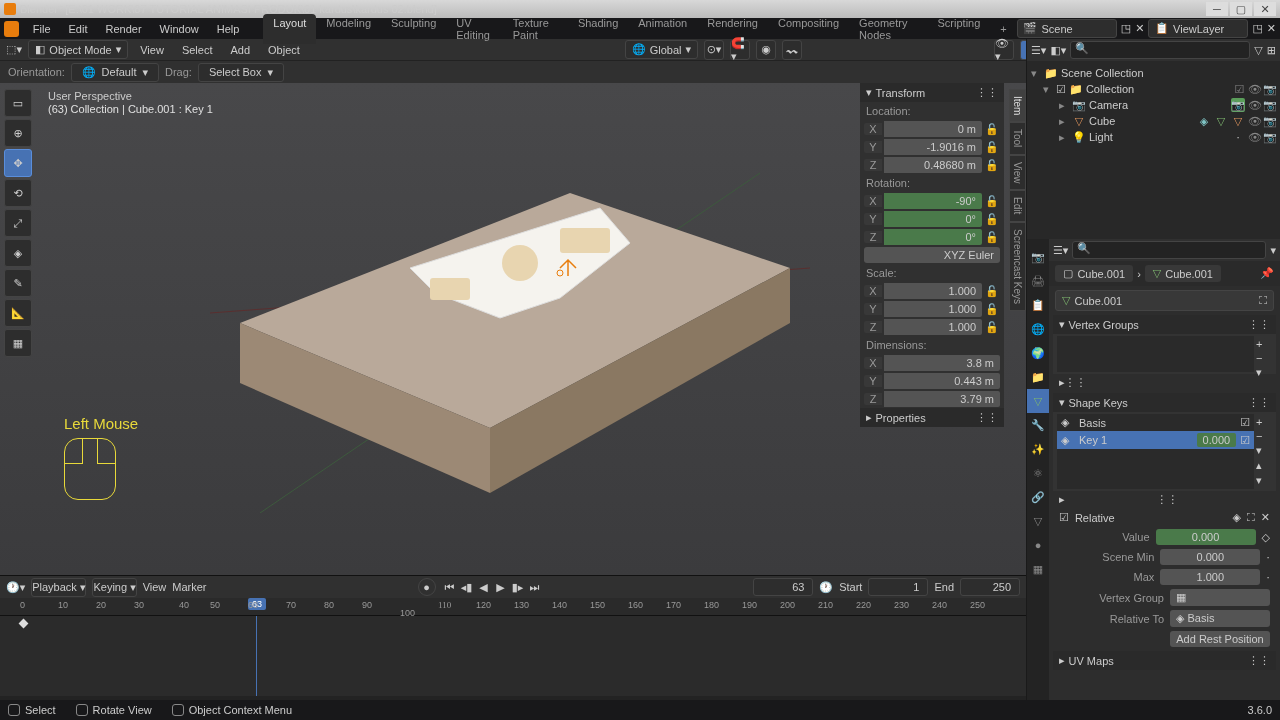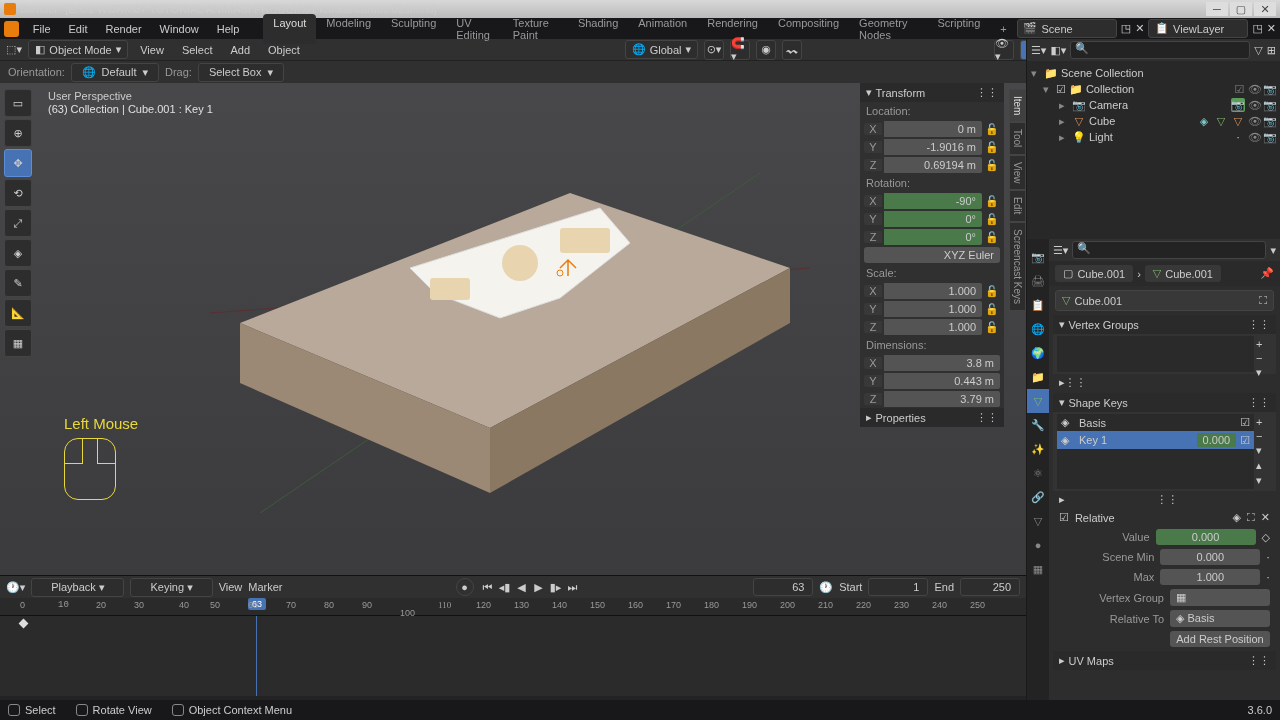--- a/index.html
+++ b/index.html
@@ -81,21 +81,21 @@
 .props .skrow{display:flex;align-items:center;padding:2px 4px;gap:4px}
 .props .skrow .ic{width:14px}
 .props .skrow.sel{background:#4772b3}
 .props .skrow .val{margin-left:auto;background:#4a7a4a;padding:1px 6px;border-radius:2px}
 .props .field{display:flex;align-items:center;padding:2px 6px;gap:6px}
 .props .field .fl{flex:1;text-align:right;color:#999}
 .props .field .fv{width:100px;background:#545454;border-radius:3px;padding:2px 6px;text-align:center}
 .props .field .fv.green{background:#4a7a4a}
 .timeline{position:absolute;left:0;right:254px;bottom:20px;height:125px;background:#232323;border-top:1px solid #111}
 .timeline .thdr{height:22px;background:#303030;display:flex;align-items:center;padding:0 6px;gap:6px}
-.timeline .thdr .dd{background:#2d2d2d;border:1px solid #444;border-radius:3px;padding:2px 19px}
+.timeline .thdr .dd{background:#2d2d2d;border:1px solid #444;border-radius:3px;padding:2px 0}
 .timeline .thdr .playback{display:flex;gap:1px;margin:0 auto}
 .timeline .thdr .pb{width:16px;height:16px;display:flex;align-items:center;justify-content:center}
 .timeline .thdr .frame{background:#2d2d2d;border:1px solid #444;border-radius:3px;padding:2px 8px;width:60px;text-align:right}
 .timeline .ruler{height:18px;background:#2a2a2a;position:relative;border-bottom:1px solid #111}
 .timeline .ruler .tick{position:absolute;top:2px;font-size:9px;color:#999}
 .timeline .ruler .cur{position:absolute;top:0;background:#4772b3;color:#fff;padding:1px 4px;border-radius:2px;font-size:9px}
 .timeline .track{height:80px;position:relative;background:#2b2b2b}
 .timeline .track .playhead{position:absolute;top:0;bottom:0;width:1px;background:#4772b3}
 .timeline .track .key{position:absolute;top:4px;width:7px;height:7px;background:#ddd;transform:rotate(45deg)}
 .statusbar{position:absolute;left:0;right:0;bottom:0;height:20px;background:#18181a;display:flex;align-items:center;padding:0 8px;gap:20px;color:#999}
@@ -264,21 +264,21 @@
           <span class="val">0 m</span>
           <span class="lock">🔓</span>
         </div>
       <div class="row">
           <span class="axis">Y</span>
           <span class="val">-1.9016 m</span>
           <span class="lock">🔓</span>
         </div>
       <div class="row">
           <span class="axis">Z</span>
-          <span class="val">0.69194 m</span>
+          <span class="val">0.48680 m</span>
           <span class="lock">🔓</span>
         </div>
       <div class="lab">Rotation:</div>
       <div class="row">
           <span class="axis">X</span>
           <span class="val green">-90°</span>
           <span class="lock">🔓</span>
         </div>
       <div class="row">
           <span class="axis">Y</span>
@@ -550,21 +550,21 @@
     <div class="frame">63</div>
     <span>🕐</span>
     <span>Start</span>
     <div class="frame">1</div>
     <span>End</span>
     <div class="frame">250</div>
   </div>
   <div class="ruler" id="ruler">
     <div class="cur" style="left:248px">63</div>
   <span class="tick" style="left: 20px;">0</span>
-      <span class="tick" style="left: 58px; font-family: Liberation Mono, monospace;">10</span>
+      <span class="tick" style="left: 58px;">10</span>
       <span class="tick" style="left: 96px;">20</span>
       <span class="tick" style="left: 134px;">30</span>
       <span class="tick" style="left: 179px; text-align: right;">40</span>
       <span class="tick" style="left: 210px;">50</span>
       <span class="tick" style="left: 248px;">60</span>
       <span class="tick" style="left: 286px;">70</span>
       <span class="tick" style="left: 324px;">80</span>
       <span class="tick" style="left: 362px;">90</span>
       <span class="tick" style="left: 400px; margin-top: 8px;">100</span>
       <span class="tick" style="left: 438px; font-family: Liberation Serif, serif;">110</span>

